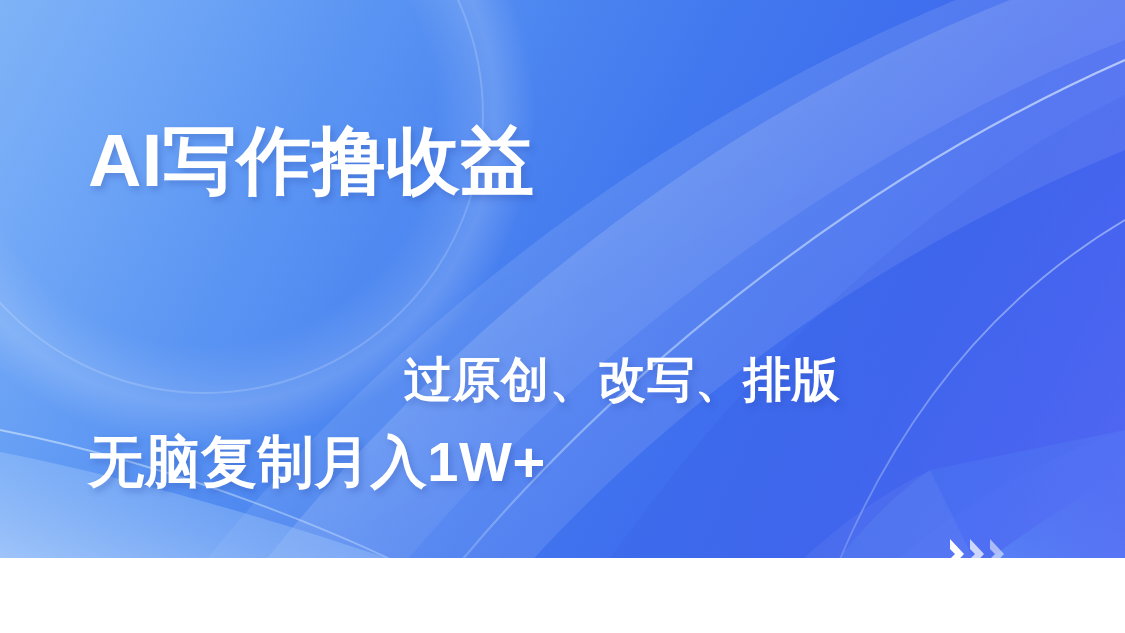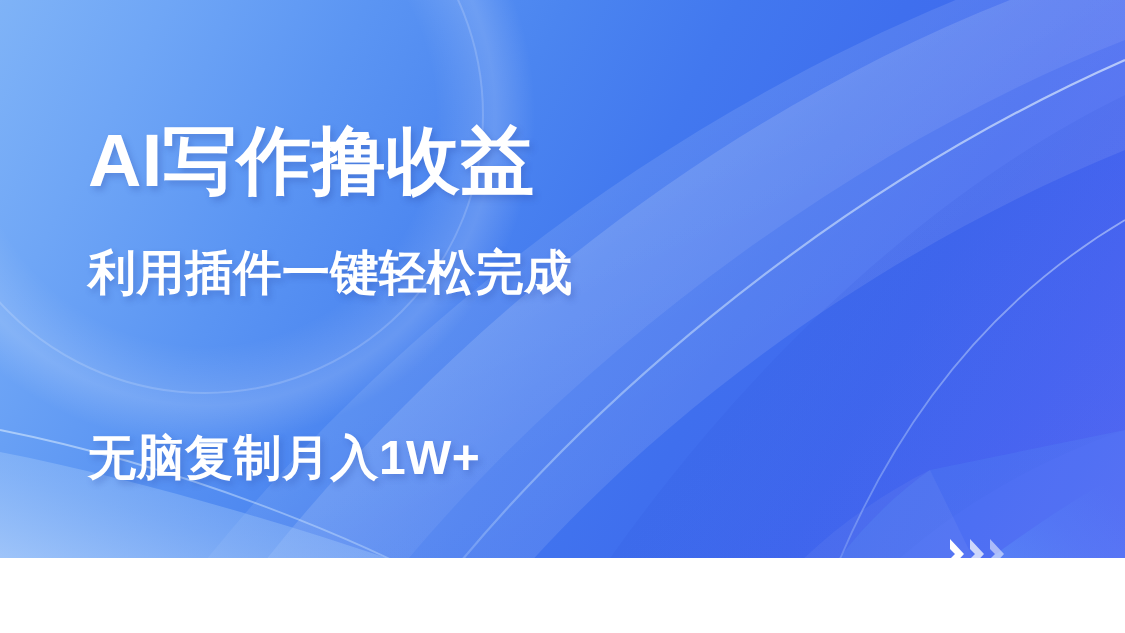--- a/index.html
+++ b/index.html
@@ -68,21 +68,21 @@
   }
   .line-sub2 {
     left: 404px;
     top: 356px;
     font-size: 48px;
     line-height: 1.0;
   }
   .line-sub3 {
     left: 88px;
     top: 434px;
-    font-size: 48px;
+    font-size: 56px;
     line-height: 1.0;
   }
 
   
   .chevrons {
     position: absolute;
     left: 948px;
     top: 537px;
     display: flex;
     align-items: center;
@@ -158,22 +158,22 @@
       <path d="M 1125 470 C 1040 520 960 575 905 633 L 1125 633 Z" fill="url(#gBottomRight)"></path>
       <path d="M 790 633 C 830 560 880 505 930 470 L 1125 430 L 1125 633 Z" fill="#6fc8ff" fill-opacity="0.10"></path>
 
       <path d="M 740 633 C 790 560 860 505 930 470 L 1010 633 Z" fill="#ffffff" fill-opacity="0.05"></path>
     </svg>
   </div>
 
   <div class="text-stack">
     <div class="hl line-title">AI写作撸收益</div>
 
-    <div class="hl line-sub1">利用插件一键轻松完成</div>
 
+    <div class="hl line-sub2">过原创、改写、排版</div>
 
     <div class="hl line-sub3">无脑复制月入1W+</div>
   </div>
 
   <div class="chevrons">
     <div class="chev-wrap chev-1">
       <svg viewBox="0 0 18 34" xmlns="http://www.w3.org/2000/svg">
         <path d="M 2 2 L 16 17 L 2 32 L 2 22 L 7 17 L 2 12 Z" fill="#ffffff"></path>
       </svg>
     </div>

